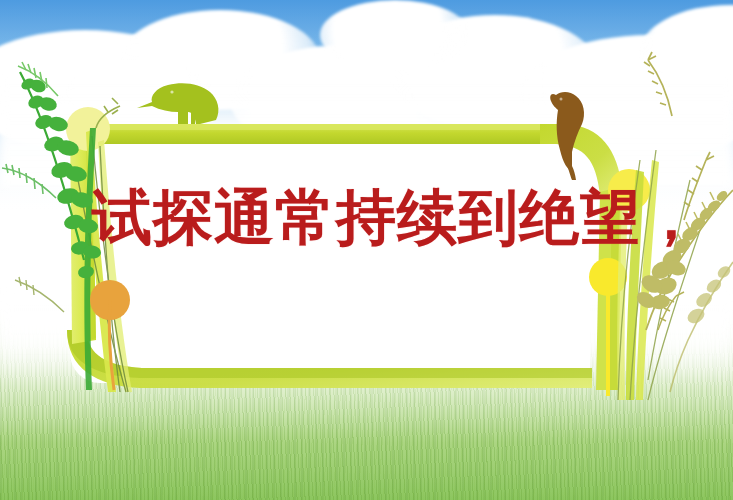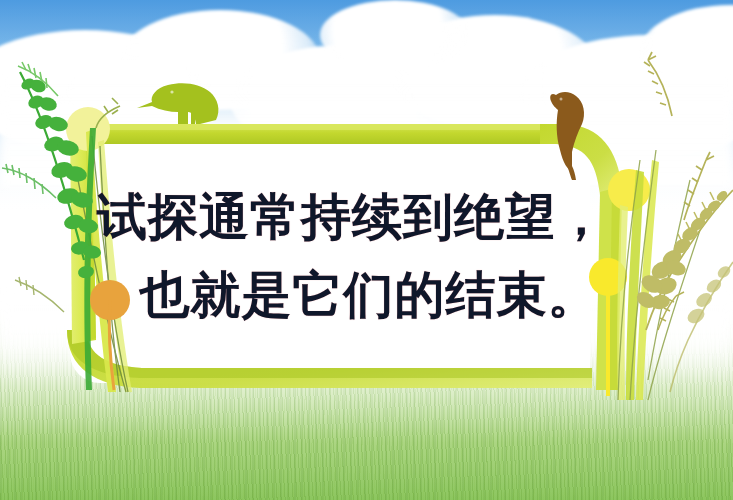--- a/index.html
+++ b/index.html
@@ -57,24 +57,24 @@
     background:#ffffff;border-radius:6px 34px 6px 30px;
   }
 
   
   .frame-svg{position:absolute;left:0;top:0;width:733px;height:500px;}
 
   
   .quote{
     position:absolute;left:92px;top:178px;width:520px;
     text-align:center;
-    color:#0f172a;
+    color:#b91c1c;
     font-family:"DejaVu Serif","Liberation Serif",serif;
     font-weight:700;
-    font-size:50px;
+    font-size:60px;
     line-height:78px;
     letter-spacing:1px;
     text-shadow:0 0 1px rgba(224,0,0,0.35);
     white-space:nowrap;
   }
   .quote .line{display:block;}
   .quote .line2{text-indent:34px;}
 </style>
 </head>
 <body>
@@ -280,16 +280,15 @@
         <ellipse cx="724" cy="272" rx="7" ry="5" transform="rotate(-38 724 272)"></ellipse>
         <ellipse cx="714" cy="286" rx="8" ry="5.5" transform="rotate(-36 714 286)"></ellipse>
         <ellipse cx="704" cy="300" rx="8.5" ry="6" transform="rotate(-34 704 300)"></ellipse>
         <ellipse cx="696" cy="316" rx="9" ry="6.5" transform="rotate(-30 696 316)"></ellipse>
       </g>
     </g>
   </svg>
 
   <div class="quote">
     <span class="line line1">试探通常持续到绝望，</span>
-    <span class="line line2">也就是它们的结束。</span>
   </div>
 
 </div>
 
 </body></html>

